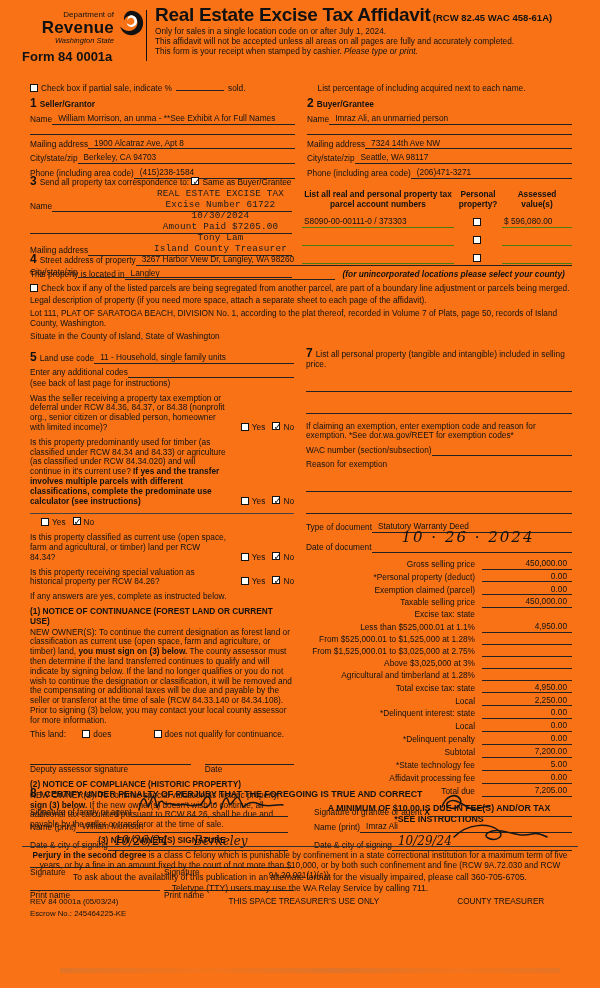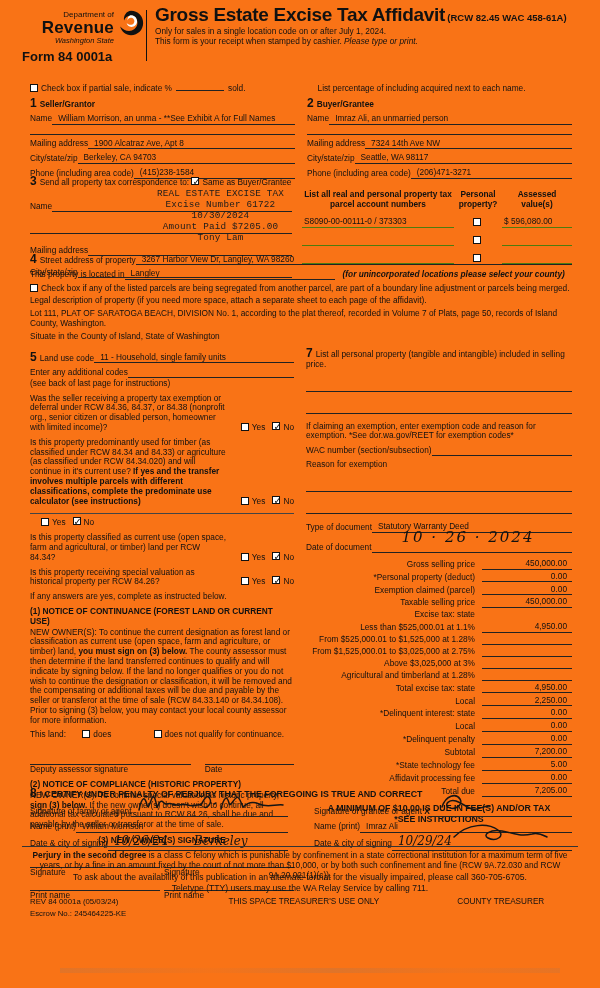--- a/index.html
+++ b/index.html
@@ -7,21 +7,21 @@
   #page {
     position:relative; width:600px; height:988px; margin:0 auto;
     background:#f97316; color:#111;
     font-family:"Liberation Sans","DejaVu Sans",sans-serif;
     font-size:8.3px; line-height:9.8px; overflow:hidden;
   }
   .b { font-weight:bold; }
   .i { font-style:italic; }
   .bi { font-weight:bold; font-style:italic; }
   .num { font-size:12px; font-weight:bold; margin-right:3px; line-height:10px; }
-  .r { display:flex; align-items:center; }
+  .r { display:flex; align-items:flex-end; }
   .lbl { white-space:nowrap; }
   .fill { flex:1; border-bottom:1px solid #222; padding:0 4px 0 6px; min-height:10px; }
   .line { border-bottom:1px solid #222; min-height:10px; }
   .cb {
     display:inline-block; width:8px; height:8px; border:1px solid #111;
     margin:0 3px -1px 0; font-size:10px; line-height:7px; text-align:center;
     font-weight:bold; background:#fff;
   }
   .yn { white-space:nowrap; padding-left:4px; }
   .yn .cb { margin-left:7px; }
@@ -150,24 +150,25 @@
         <svg class="swirl" width="26" height="26" viewBox="0 0 30 30">
           <path d="M15 1 C23 1 29 7 29 15 C29 23 23 29 15 29 C9 29 4 25 2.5 19 C6.5 24 14 26 19 22 C24 18 23.5 10 18 7.5 C13.5 5.5 8.5 7.5 7 12 C6 7 10 1 15 1 Z" fill="#111"></path>
           <path d="M15 6 C19 6 22 9 22 13 C22 17 19 19.5 15.5 19.5 C12.5 19.5 10.5 17.5 10 15 C12 17.5 16 18 18 15.5 C20 13 18.5 9.5 15.5 9 C13.5 8.7 11.5 9.7 11 12 C10.8 9 12.5 6 15 6 Z" fill="#fdfdfc"></path>
         </svg>
       </div>
       <div class="form-no">Form 84 0001a</div>
     </div>
     <div class="hdrdiv"></div>
     <div class="hdrright">
       <div class="title-row">
-        <span class="ttl">Gross Estate Excise Tax Affidavit</span>
+        <span class="ttl">Real Estate Excise Tax Affidavit</span>
         <span class="rcw">(RCW 82.45 WAC 458-61A)</span>
       </div>
       <div class="note">Only for sales in a single location code on or after July 1, 2024.</div>
+      <div class="note">This affidavit will not be accepted unless all areas on all pages are fully and accurately completed.</div>
       <div class="note"><span>This form is your receipt when stamped by cashier. </span><span class="i">Please type or print.</span></div>
     </div>
   </div>
 
   <div class="partial">
     <span><span class="cb"></span><span>Check box if partial sale, indicate %</span><span class="blank"></span><span>sold.</span></span>
     <span class="rightnote">List percentage of including acquired next to each name.</span>
   </div>
 
   <div class="sec12">
@@ -216,20 +217,21 @@
   <div class="sec3">
     <div><span class="num">3</span><span>Send all property tax correspondence to:</span> <span class="cb">✓</span><span>Same as Buyer/Grantee</span></div>
     <div class="s3body">
       <div class="s3left">
         <div class="stamp">
           <div>REAL ESTATE EXCISE TAX</div>
           <div>Excise Number 61722</div>
           <div>10/30/2024</div>
           <div>Amount Paid $7205.00</div>
           <div>Tony Lam</div>
+          <div>Island County Treasurer</div>
         </div>
         <div class="r">
             <span class="lbl">Name</span>
             <span class="fill"></span>
           </div>
         <div class="r">
             <span class="fill"></span>
           </div>
         <div class="r">
             <span class="lbl">Mailing address</span>

